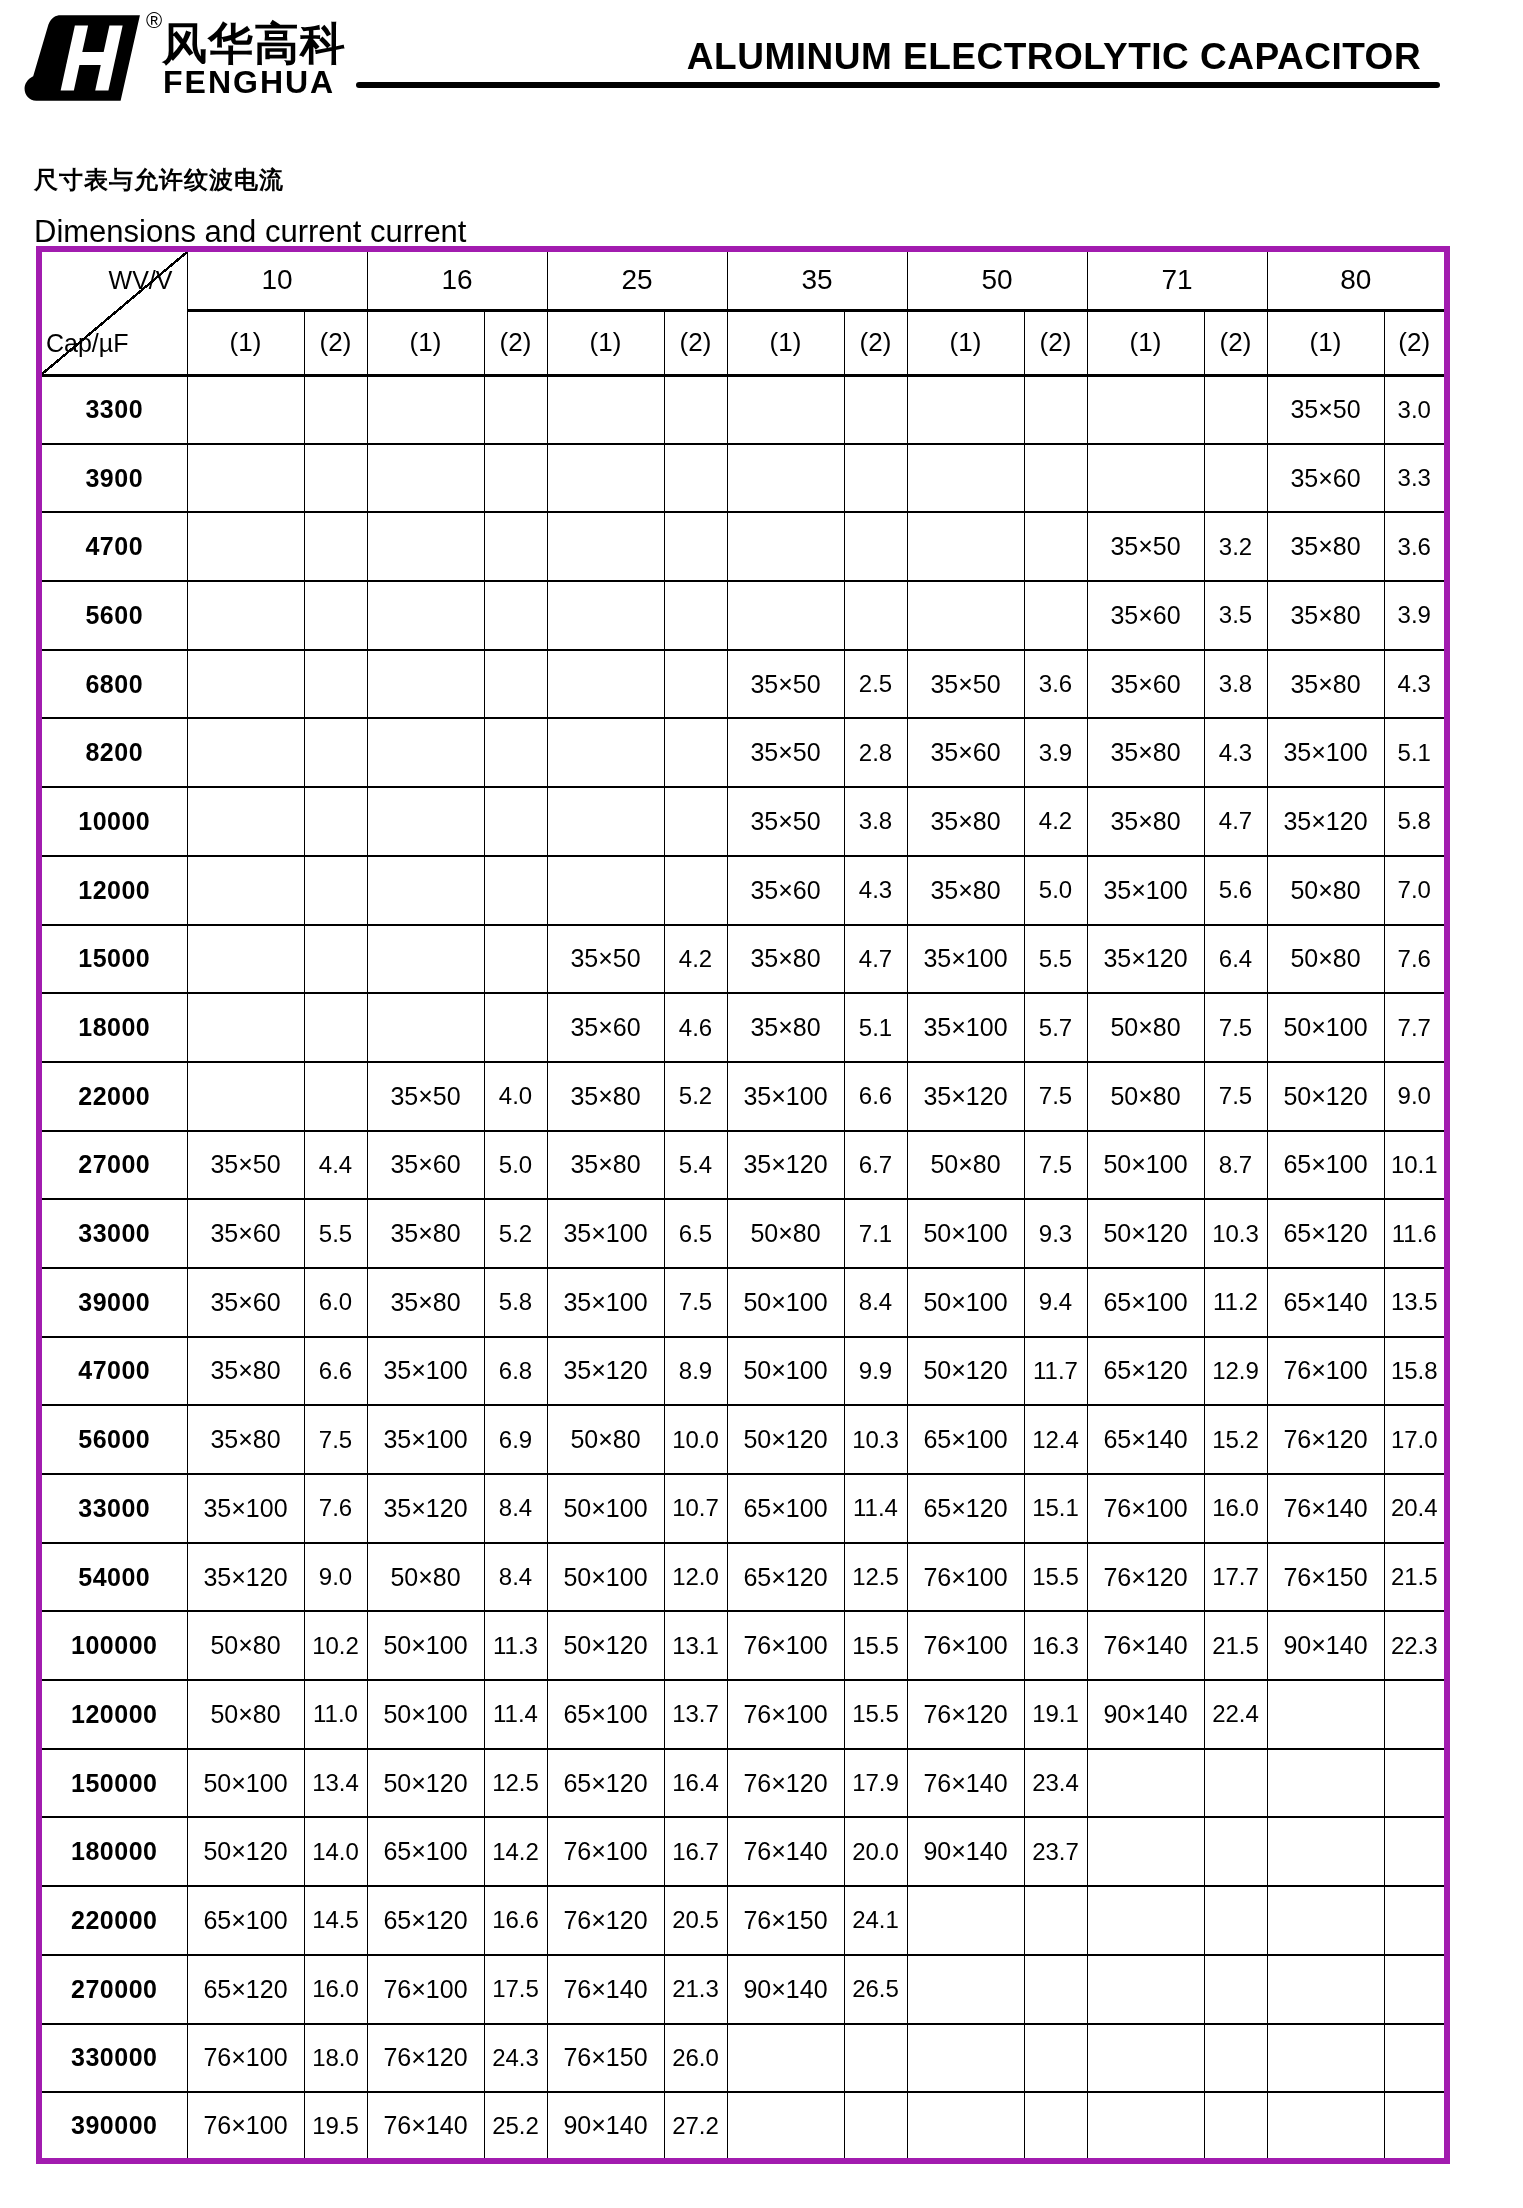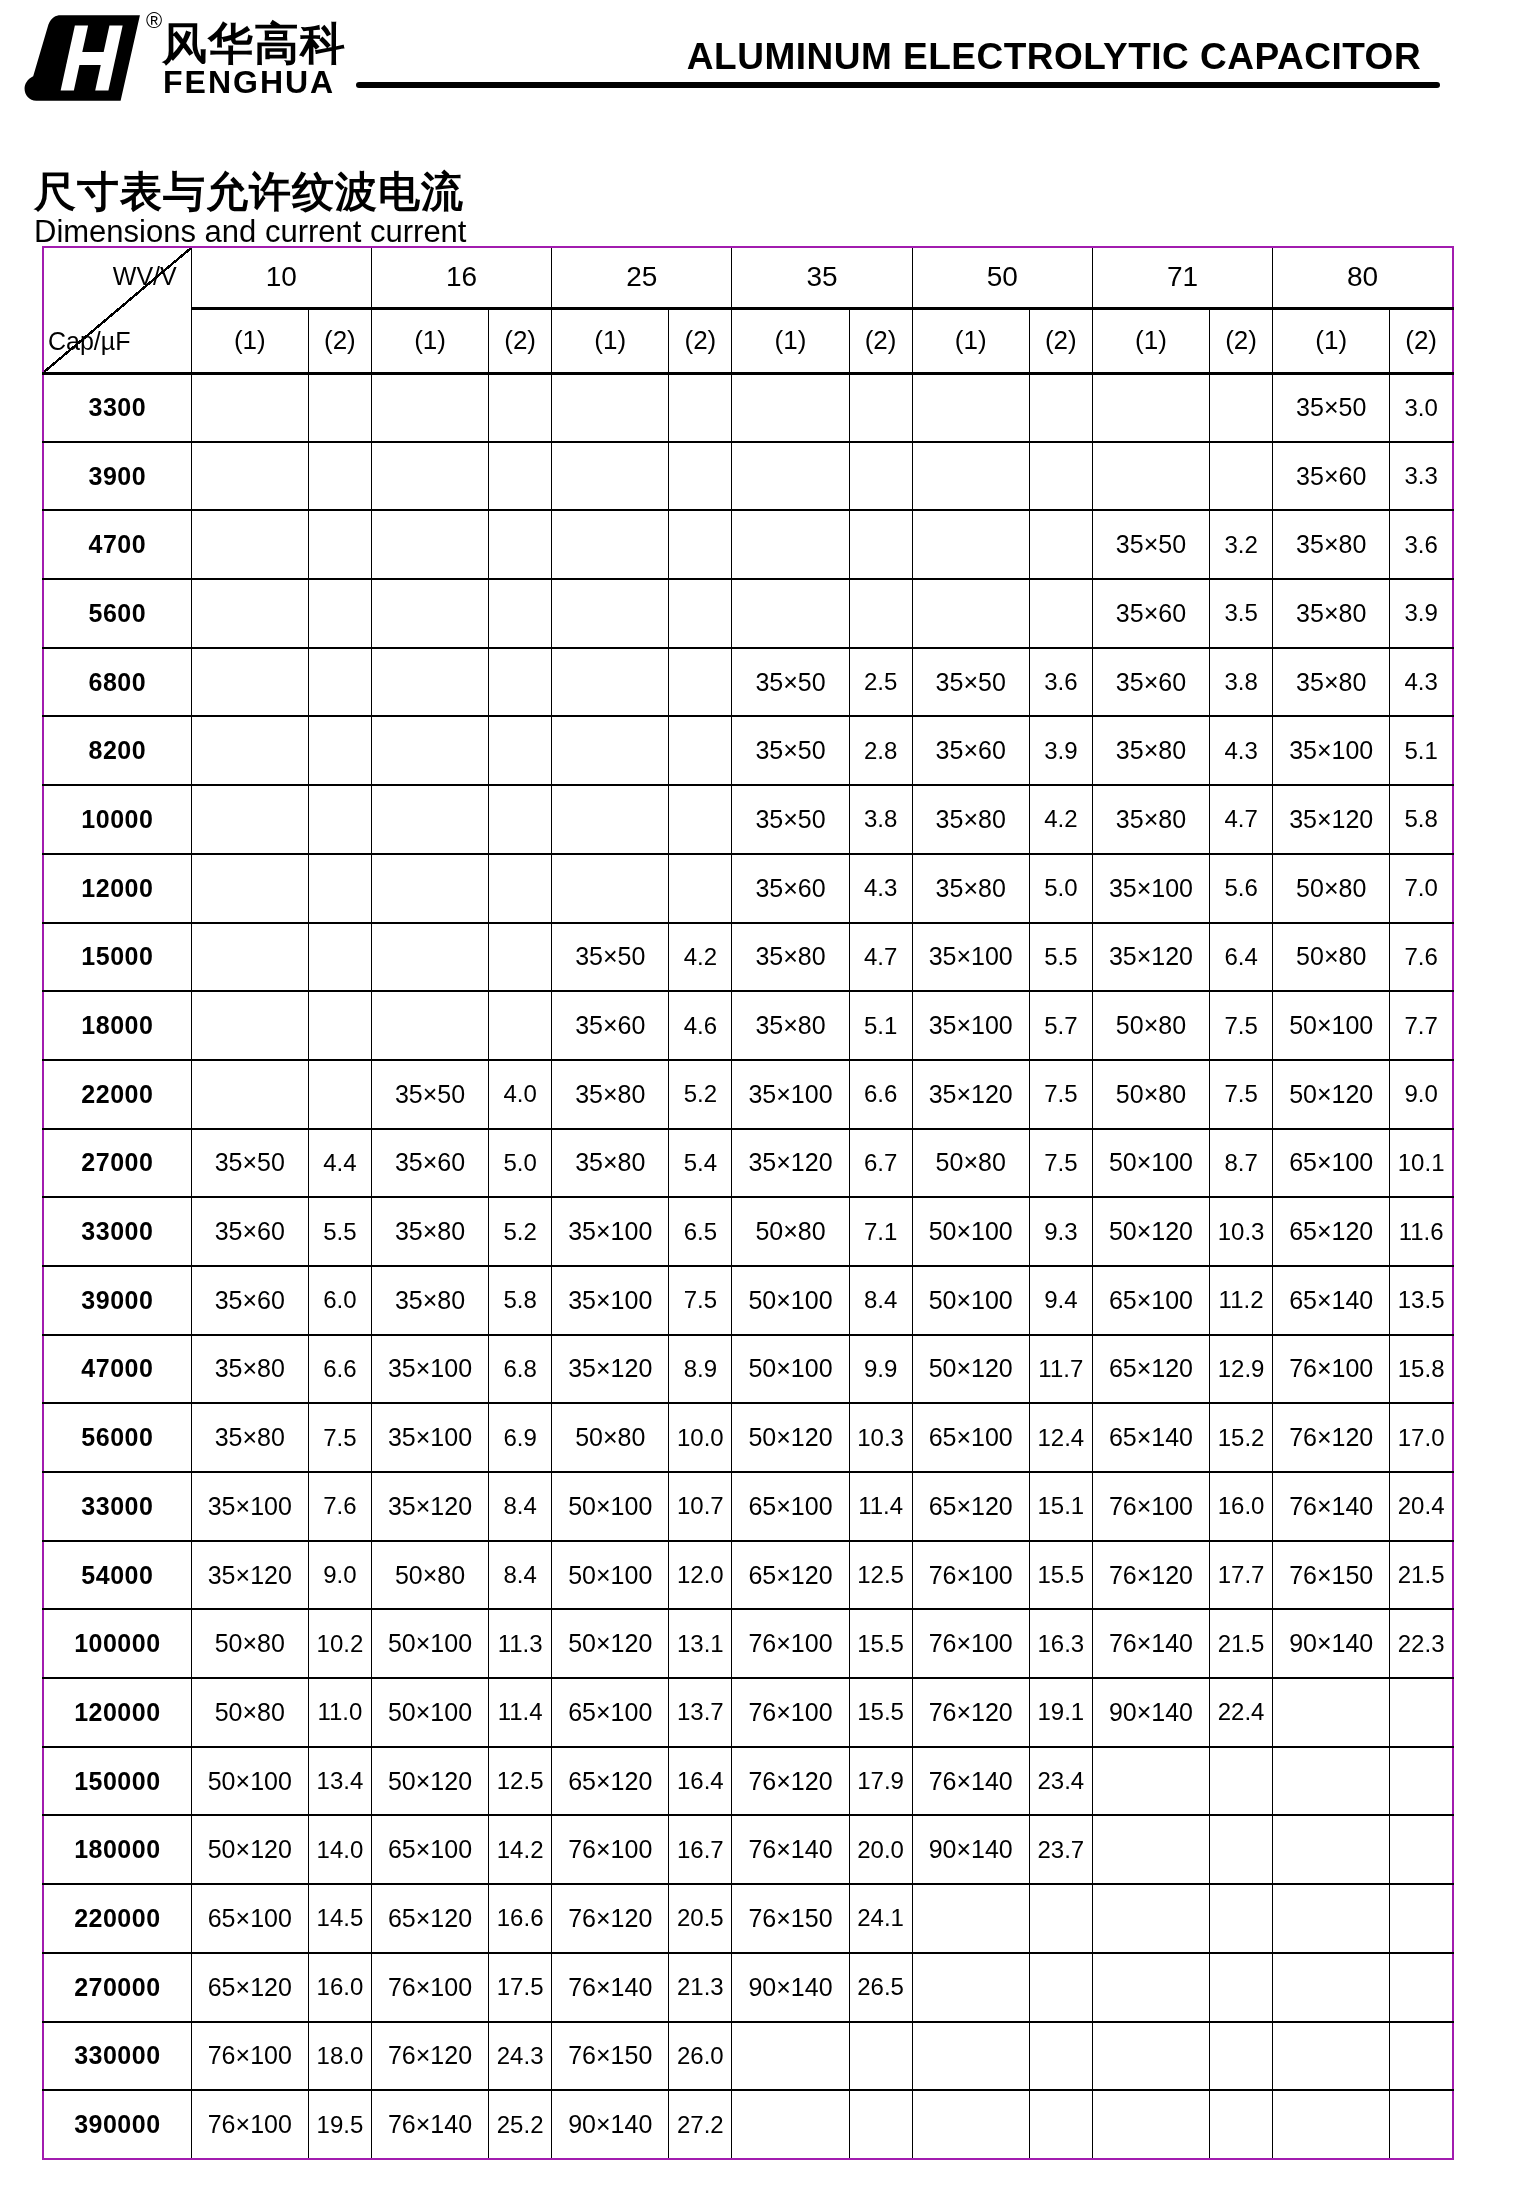--- a/index.html
+++ b/index.html
@@ -36,33 +36,33 @@
     text-align: center; white-space: nowrap;
   }
   .header-rule {
     position: absolute; left: 356px; top: 82px; width: 1084px; height: 6px;
     background: #000; border-radius: 3px;
   }
 
   
   .sec-cn {
     position: absolute; left: 34px; top: 164px;
-    font-size: 42px; font-weight: bold; letter-spacing: 1px; white-space: nowrap;
+    font-size: 24px; font-weight: bold; letter-spacing: 1px; white-space: nowrap;
   }
   .sec-en {
     position: absolute; left: 34px; top: 214px;
     font-size: 31px; white-space: nowrap;
   }
 
   
   table.dim {
-    position: absolute; left: 42px; top: 246px;
+    position: absolute; left: 36px; top: 246px;
     width: 1412px;
     border-collapse: collapse; table-layout: fixed;
-    border: 2px solid #a21caf;
+    border: 6px solid #a21caf;
     font-family: "Liberation Sans", sans-serif;
   }
   table.dim th, table.dim td {
     border-left: 1px solid #000;
     text-align: center; vertical-align: middle;
     font-weight: normal;
     overflow: hidden; white-space: nowrap;
     padding: 0;
   }
   table.dim col.c-cap { width: 148px; }

